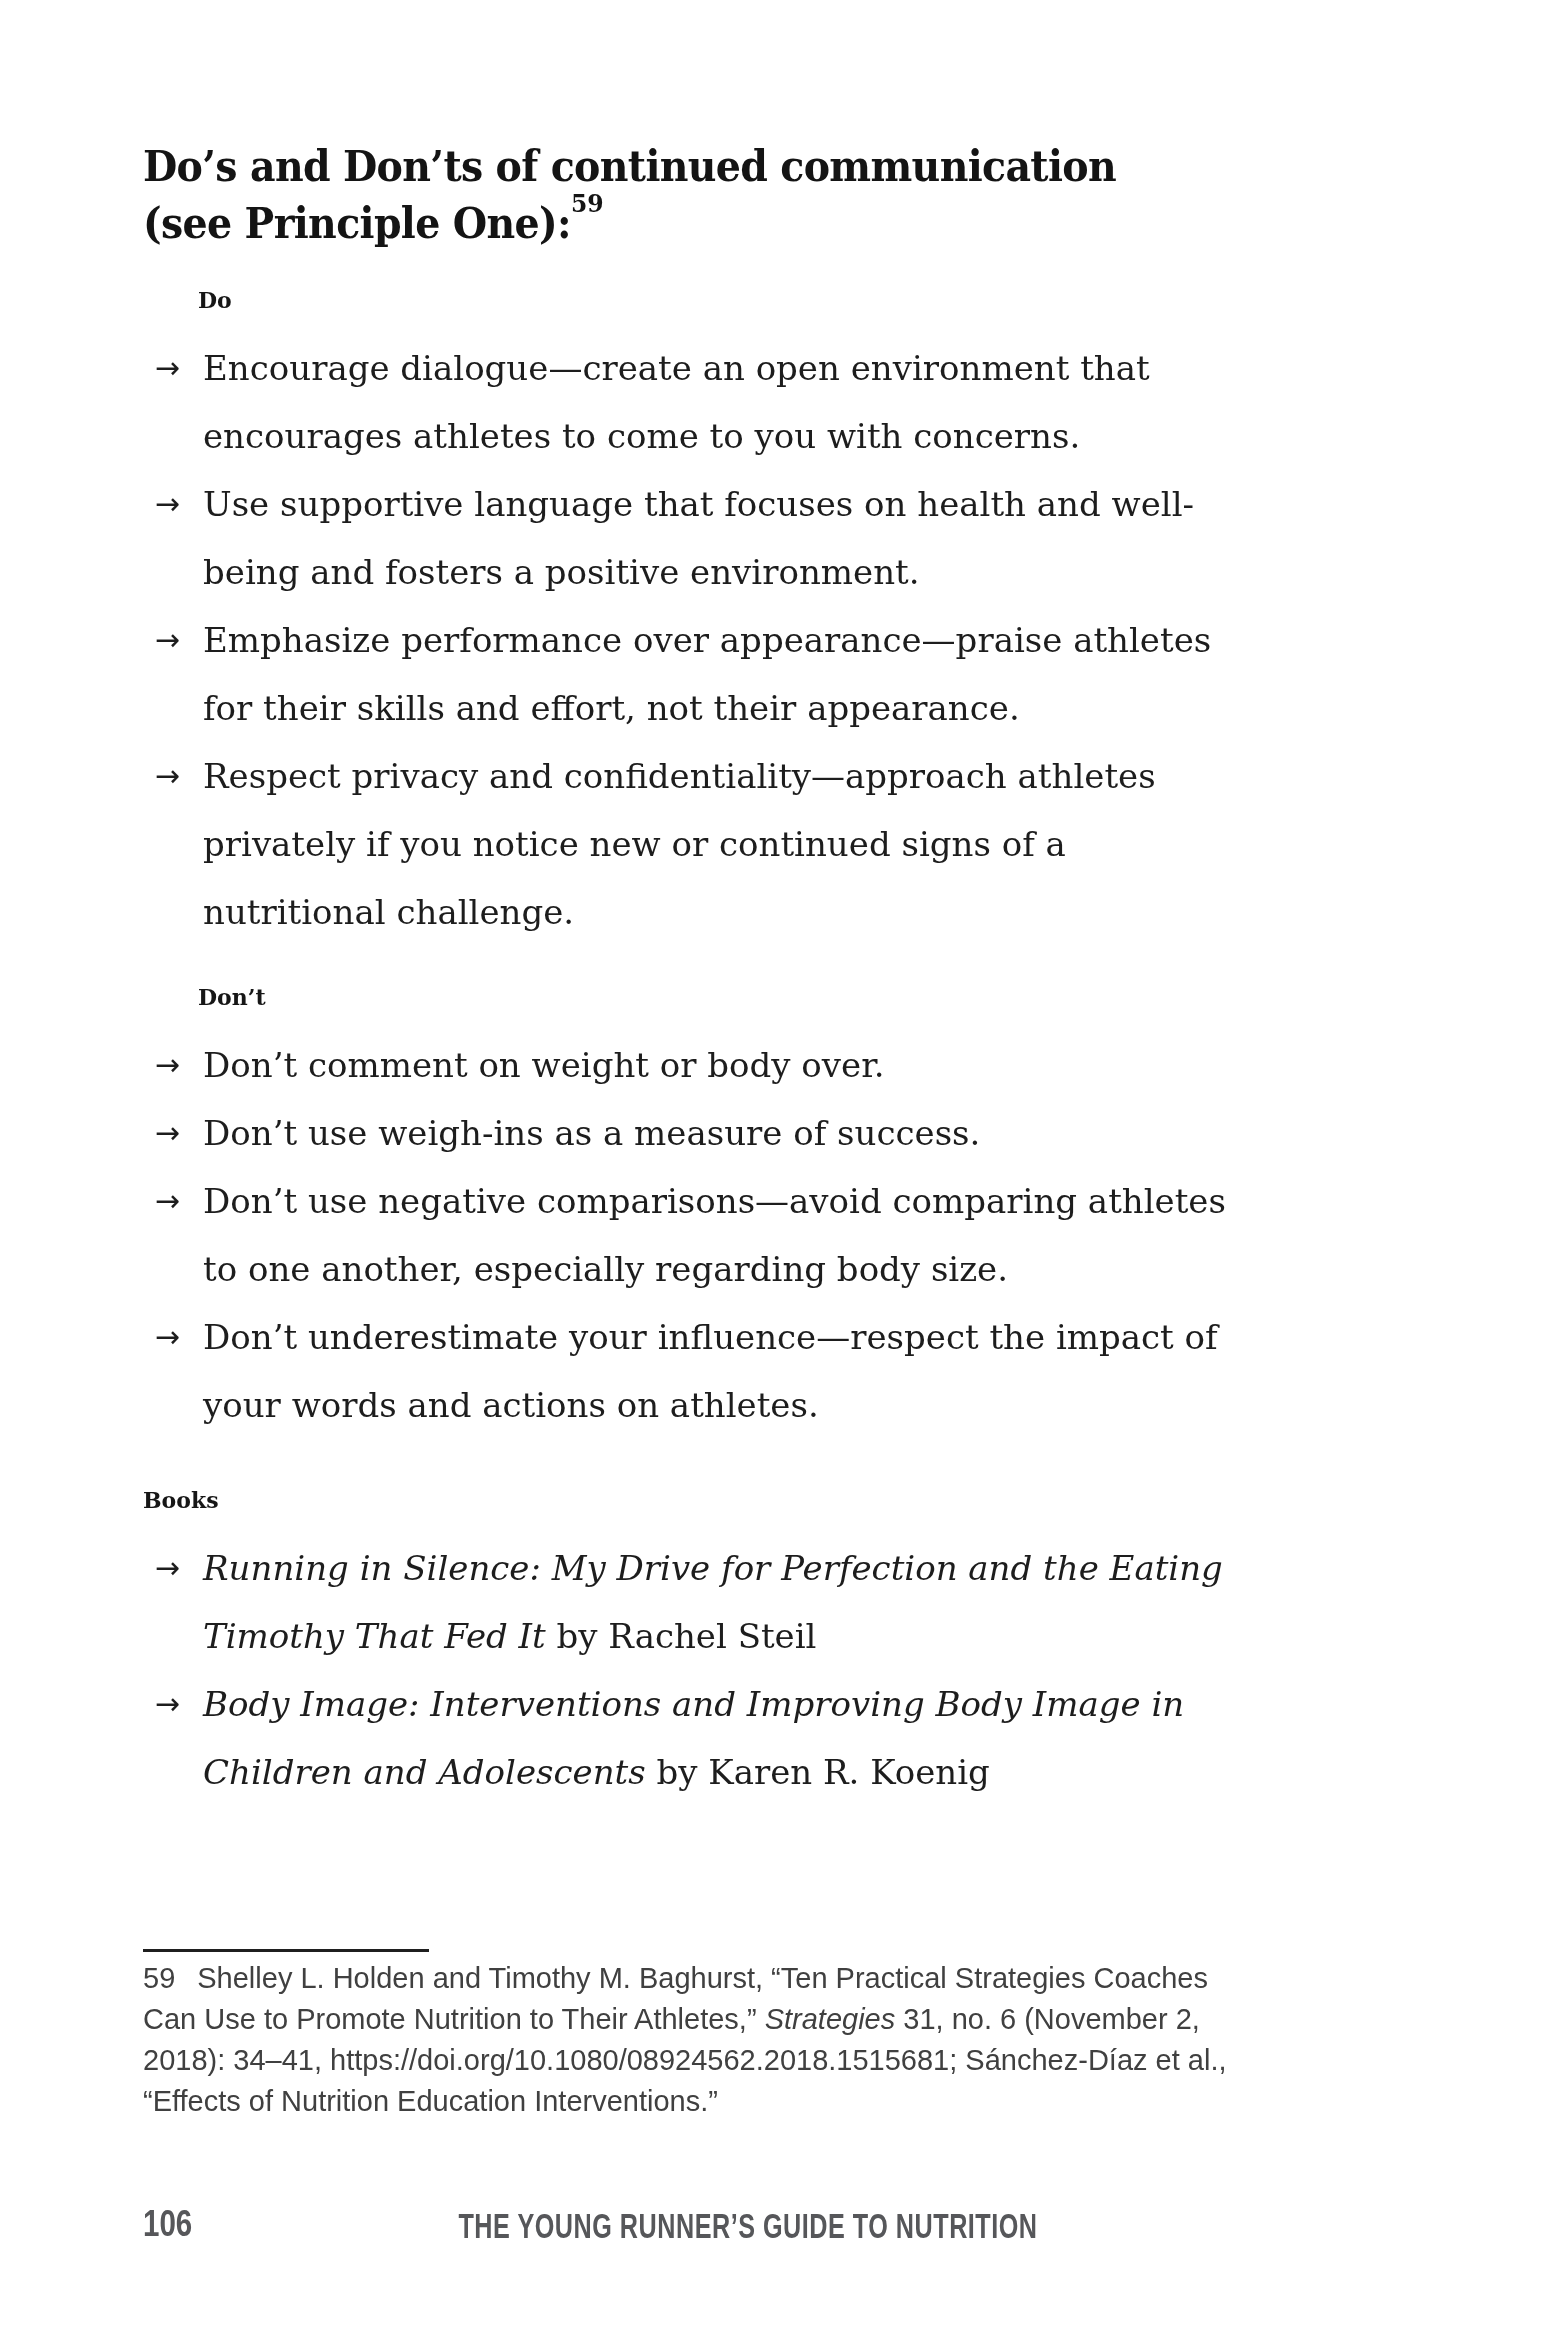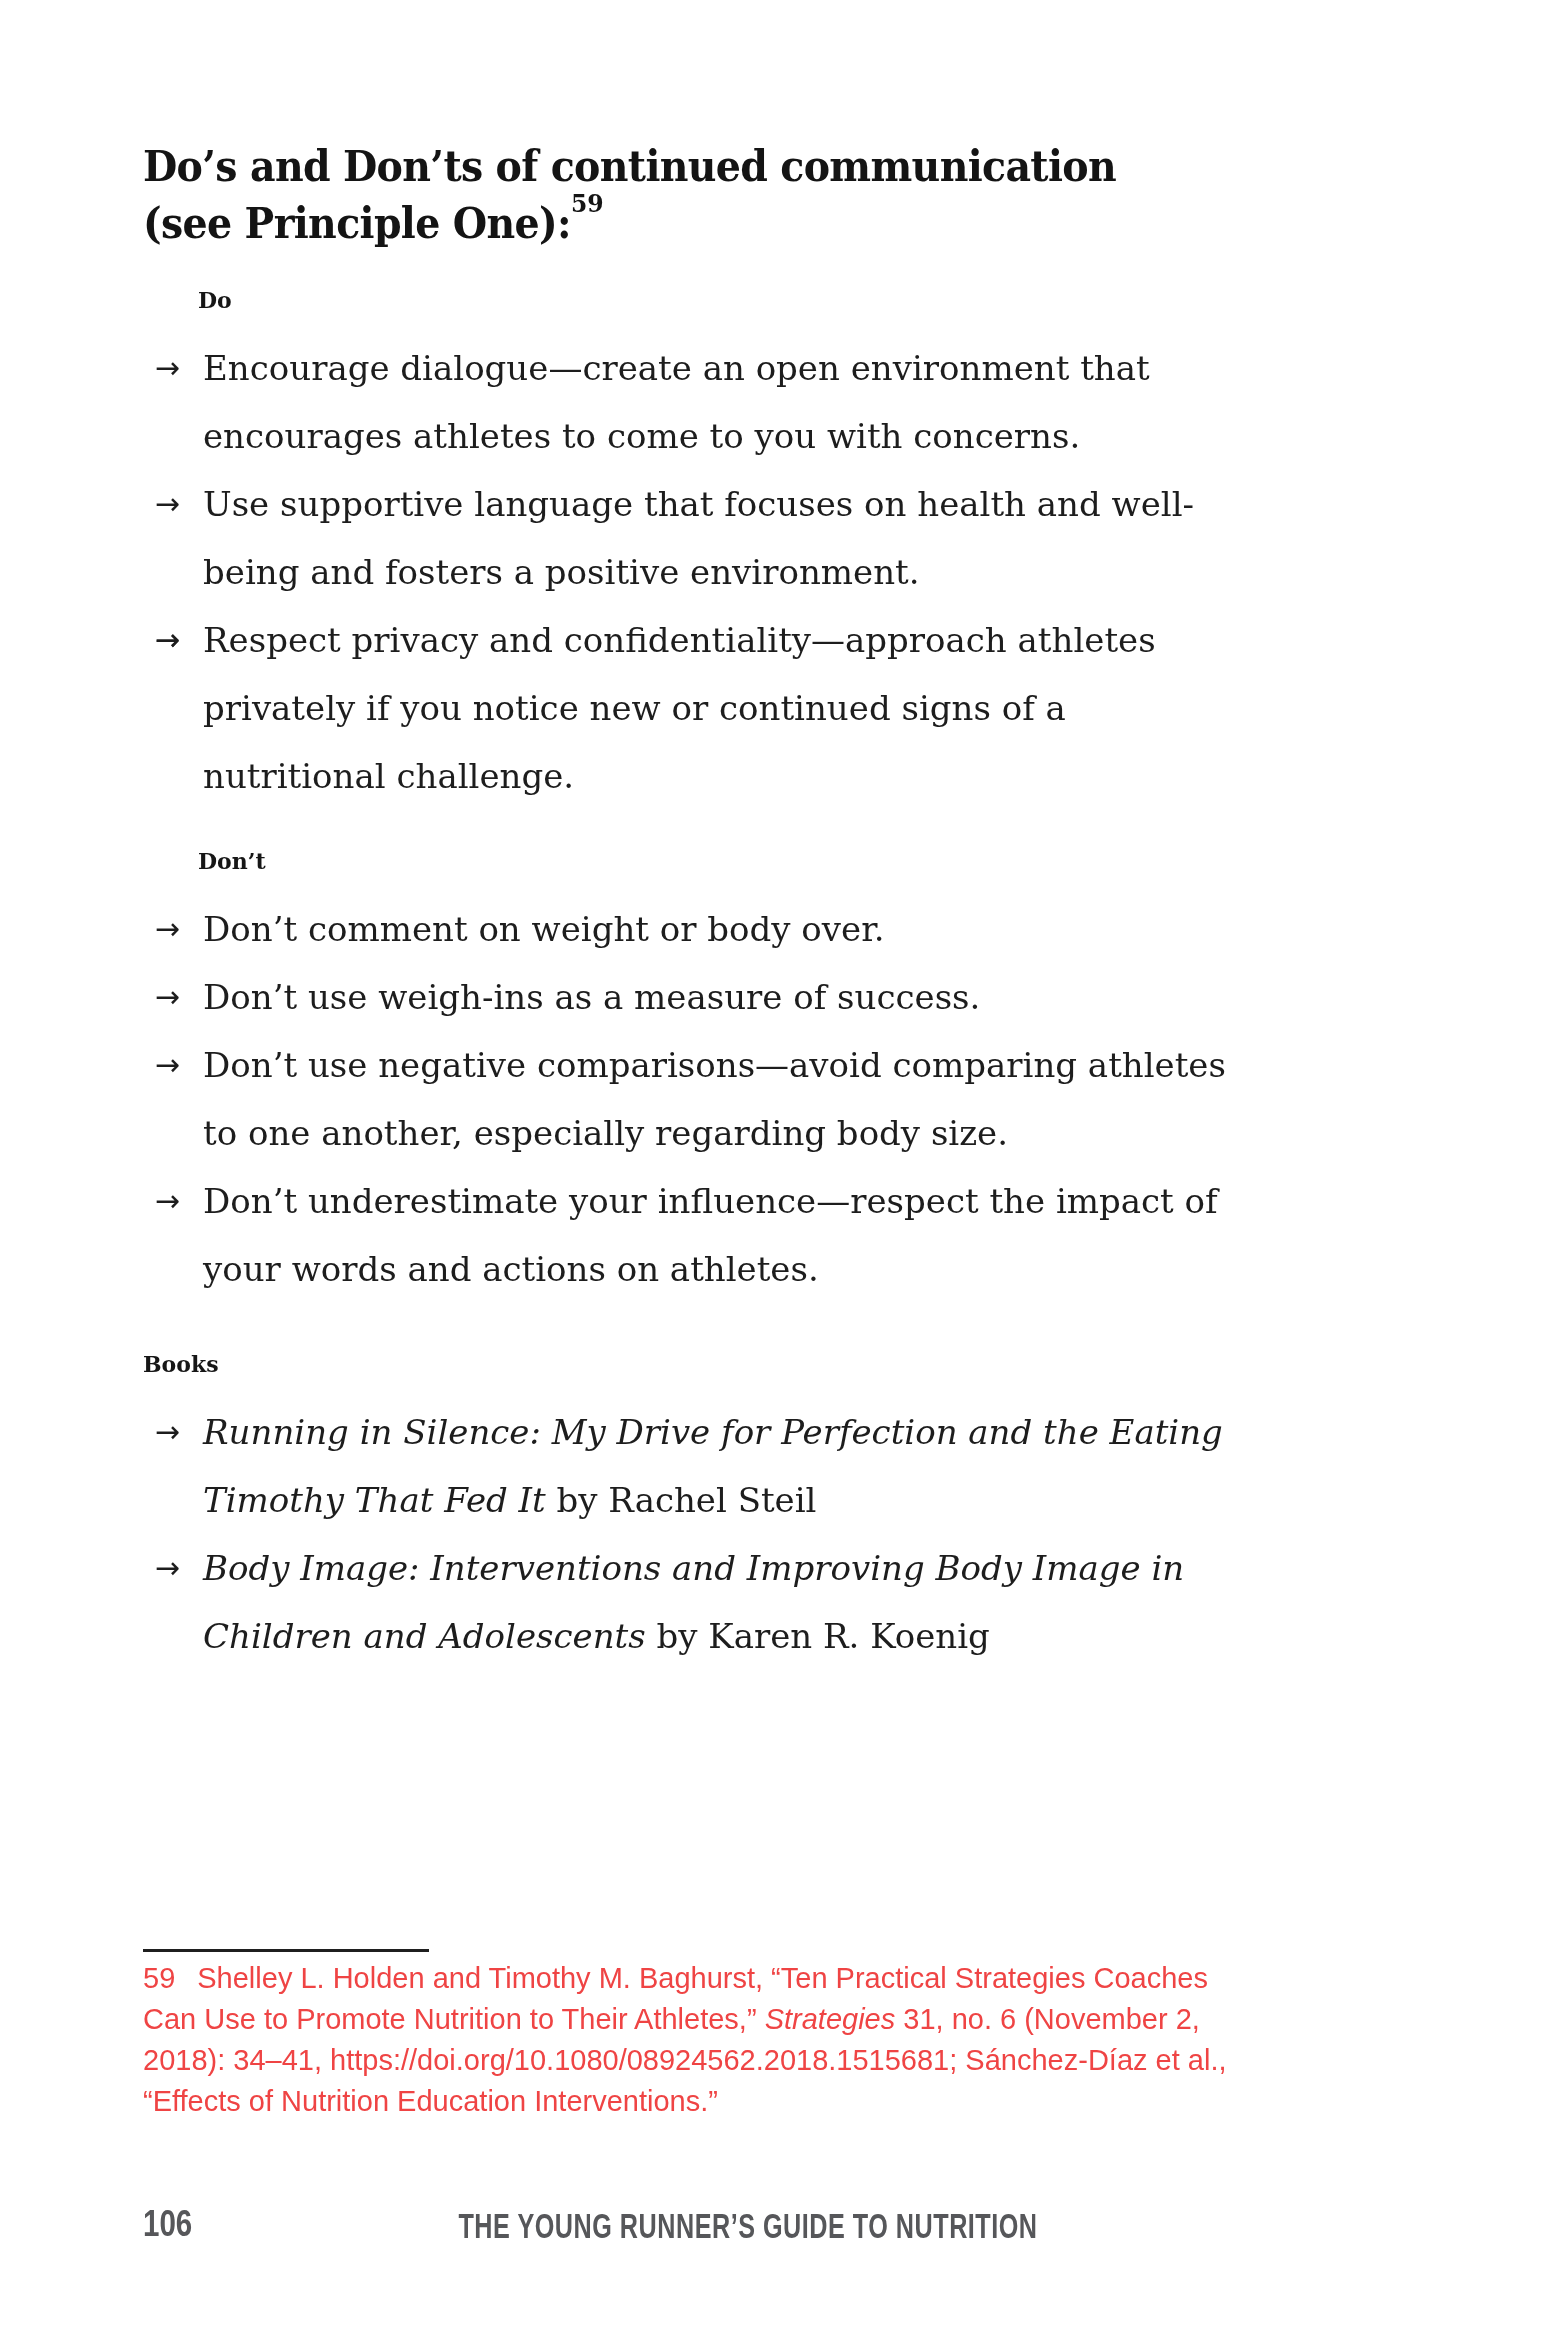--- a/index.html
+++ b/index.html
@@ -75,21 +75,21 @@
     background: #1f1f1f;
   }
   .footnote {
     position: absolute;
     left: 143px;
     top: 1958px;
     width: 1294px;
     font-family: "Liberation Sans", sans-serif;
     font-size: 29px;
     line-height: 41px;
-    color: #ef4444;
+    color: #404040;
     white-space: pre;
   }
   .footnote .fn-num { padding-right: 22px; }
   .footnote em { font-style: italic; }
   .footer-page-number {
     position: absolute;
     left: 143px;
     top: 2203px;
     font-family: "Liberation Sans", sans-serif;
     font-weight: bold;
@@ -123,21 +123,22 @@
     <h1 class="heading"><span>Do’s and Don’ts of continued communication
 (see Principle One):</span><sup>59</sup></h1>
 
     <div class="subhead do">Do</div>
 
     <div class="bullet-list">
       <div class="bullet"><span class="arrow">→</span><span>Encourage dialogue—create an open environment that
 encourages athletes to come to you with concerns.</span></div>
       <div class="bullet"><span class="arrow">→</span><span>Use supportive language that focuses on health and well-
 being and fosters a positive environment.</span></div>
-      <div class="bullet"><span class="arrow">→</span></div>
+      <div class="bullet"><span class="arrow">→</span><span>Emphasize performance over appearance—praise athletes
+for their skills and effort, not their appearance.</span></div>
       <div class="bullet"><span class="arrow">→</span><span>Respect privacy and confidentiality—approach athletes
 privately if you notice new or continued signs of a
 nutritional challenge.</span></div>
     </div>
 
     <div class="subhead dont">Don’t</div>
 
     <div class="bullet-list">
       <div class="bullet"><span class="arrow">→</span><span>Don’t comment on weight or body over.</span></div>
       <div class="bullet"><span class="arrow">→</span><span>Don’t use weigh-ins as a measure of success.</span></div>

